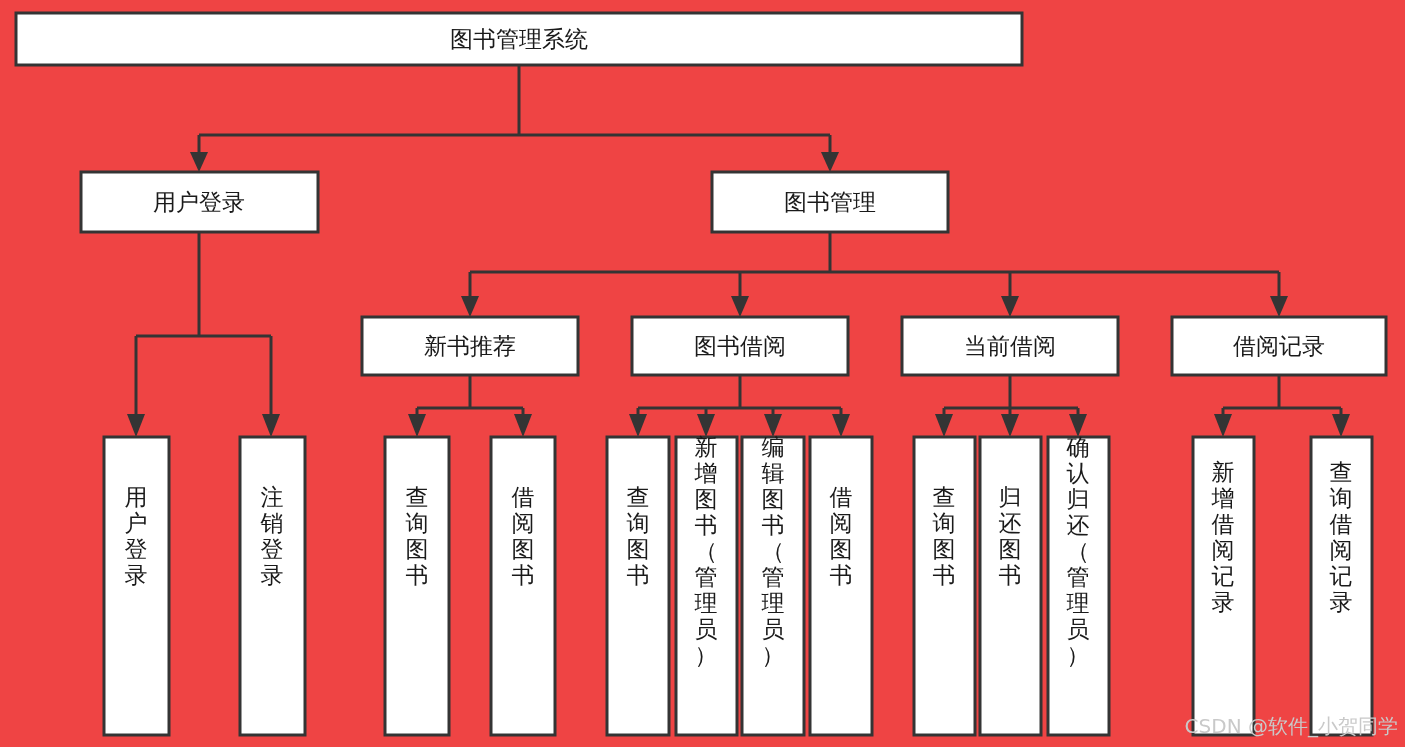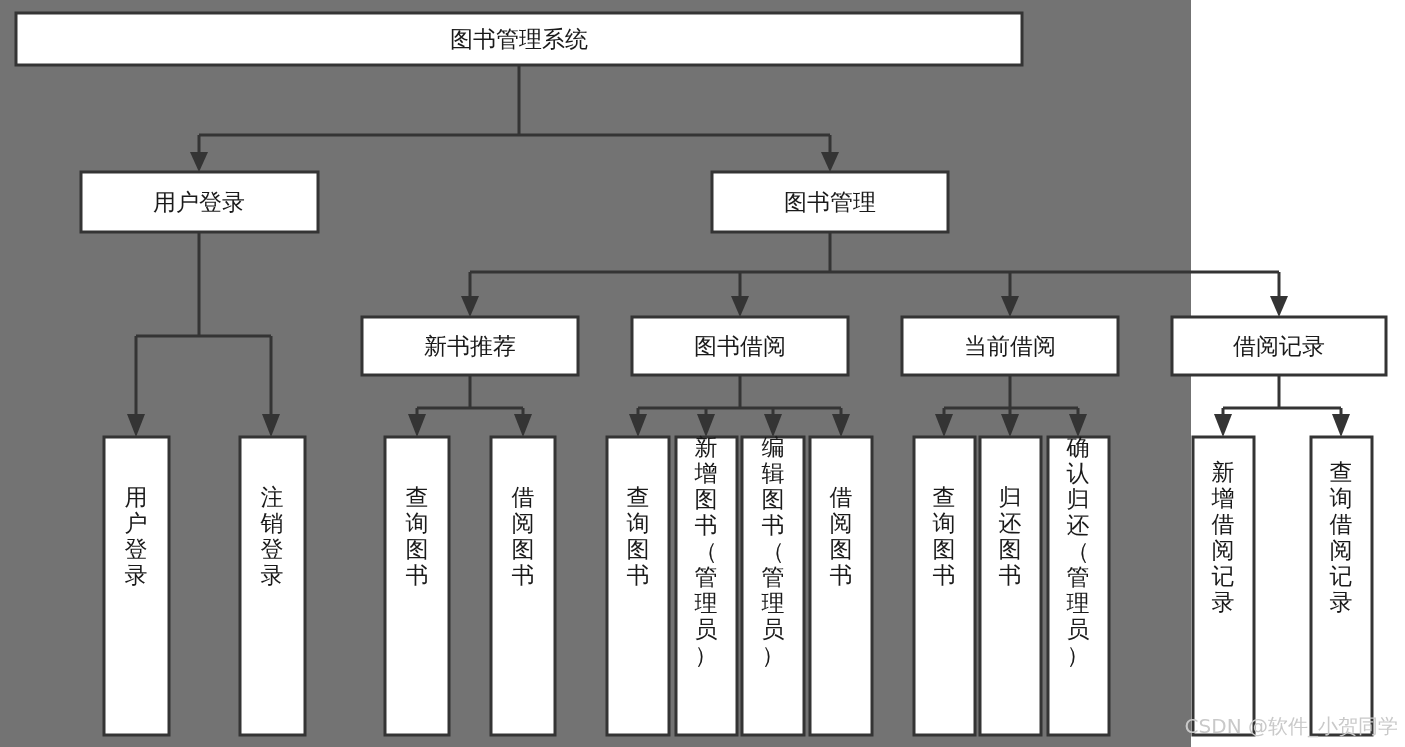--- a/index.html
+++ b/index.html
@@ -9,23 +9,23 @@
     background: #ffffff;
   }
   body {
     width: 1405px;
     height: 747px;
     font-family: "DejaVu Sans", "Liberation Sans", sans-serif;
     overflow: hidden;
   }
   #diagram-root {
     position: relative;
-    width: 1191px;
+    width: 1405px;
     height: 747px;
-    background: #737373;
+    background: #ef4444;
   }
   svg.flow-canvas {
     position: absolute;
     top: 0;
     left: 0;
     width: 1405px;
     height: 747px;
     display: block;
   }
   .node-box {

